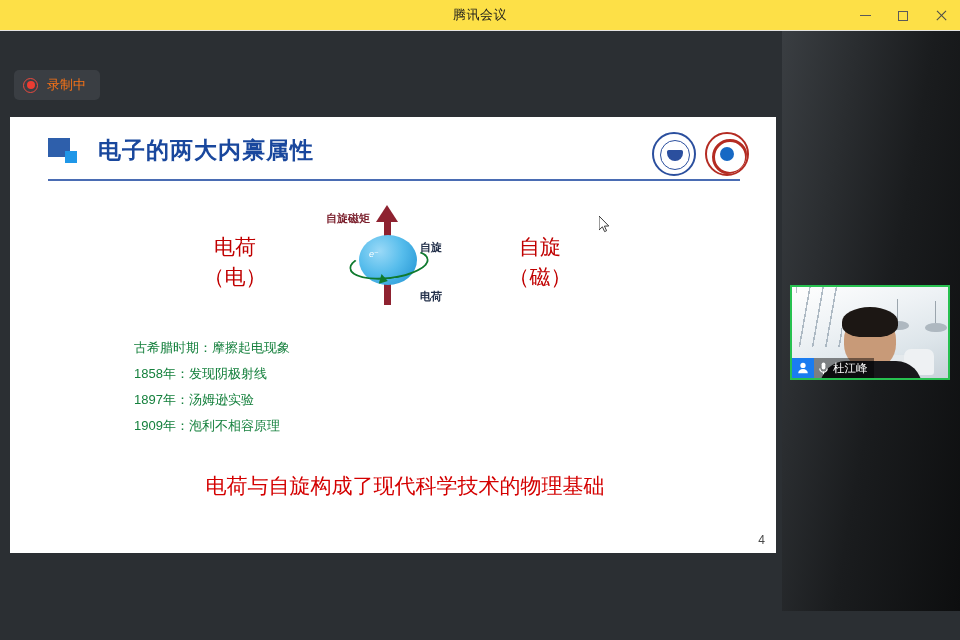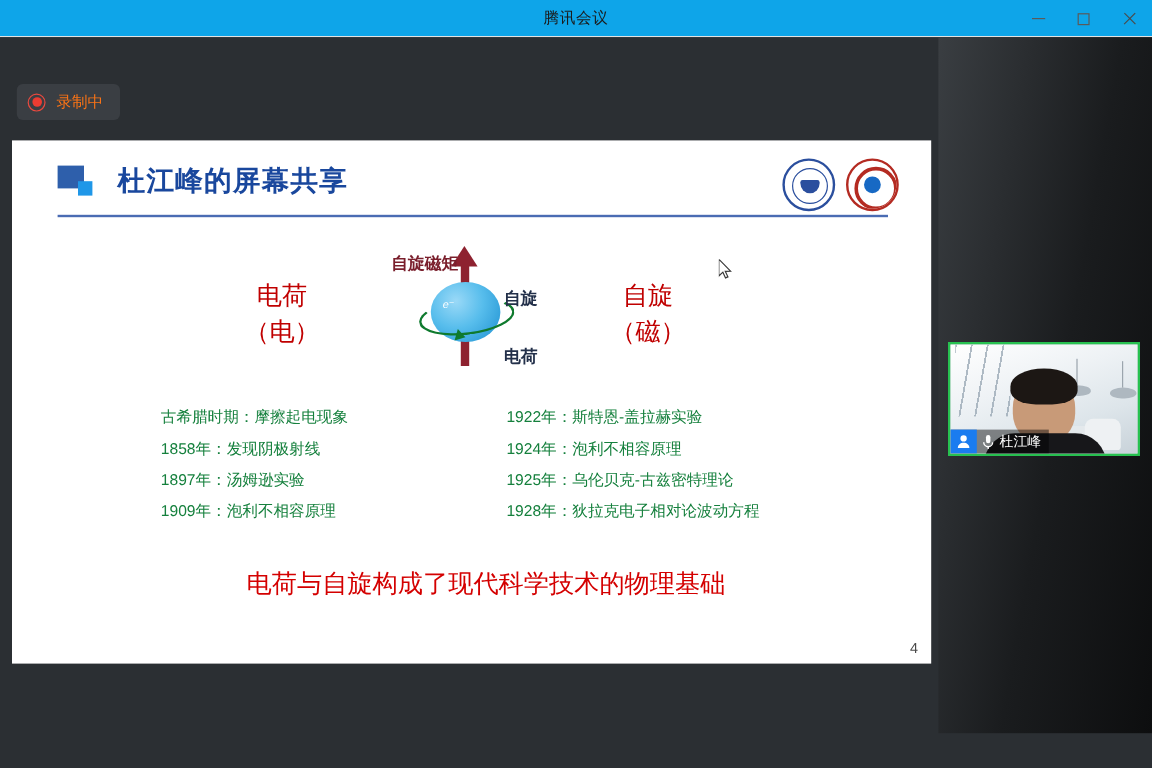--- a/index.html
+++ b/index.html
@@ -13,21 +13,21 @@
   #app {
     position: relative;
     width: 960px; height: 640px;
     background: #2b2f33;
   }
 
   
   .titlebar {
     position: absolute; left: 0; top: 0;
     width: 960px; height: 31px;
-    background: #0ea5e9;
+    background: #fde047;
     border-bottom: 1px solid #e3e3e3;
     display: flex; align-items: center; justify-content: center;
   }
   .titlebar-title {
     font-size: 13px; color: #1b1b1b;
     letter-spacing: .5px;
   }
   .win-controls {
     position: absolute; right: 0; top: 0;
     height: 31px; display: flex; align-items: center;
@@ -193,21 +193,21 @@
     width: 0; height: 0;
     border-top: 5px solid transparent;
     border-bottom: 5px solid transparent;
     border-left: 8px solid #0f7a2e;
     transform: rotate(16deg);
   }
   .e-label {
     position: absolute; left: 41px; top: 44px;
     font-size: 9px; color: #ffffff; font-style: italic;
   }
-  .lbl { position: absolute; font-size: 14px; white-space: nowrap; }
+  .lbl { position: absolute; font-size: 11px; white-space: nowrap; }
   .lbl.moment { left: -2px; top: 6px;  color: #7a1f2c; font-weight: bold; }
   .lbl.spin   { left: 92px; top: 35px; color: #23304a; font-weight: bold; }
   .lbl.charge { left: 92px; top: 84px; color: #23304a; font-weight: bold; }
 
   
   .hist {
     position: absolute; font-size: 13px; color: #15803d;
     line-height: 26px;
   }
   .hist.left  { left: 124px; top: 218px; }
@@ -343,21 +343,21 @@
       <span class="rec-text">录制中</span>
     </div>
 
     <div class="slide">
 
       <div class="slide-title-row">
         <span class="title-mark">
           <span class="sq-big"></span>
             <span class="sq-small"></span>
         </span>
-        <span class="slide-title">杜江峰的屏幕共享</span>
+        <span class="slide-title">电子的两大内禀属性</span>
       </div>
 
       <div class="logos">
         <span class="logo l1"></span>
         <span class="logo l2"></span>
       </div>
 
       <div class="title-rule"></div>
 
       <div class="head-charge">
@@ -379,26 +379,20 @@
         <span class="lbl moment">自旋磁矩</span>
         <span class="lbl spin">自旋</span>
         <span class="lbl charge">电荷</span>
       </div>
 
       <div class="hist left">
         <div>古希腊时期：摩擦起电现象</div>
         <div>1858年：发现阴极射线</div>
         <div>1897年：汤姆逊实验</div>
         <div>1909年：泡利不相容原理</div>
-      </div>
-      <div class="hist right">
-        <div>1922年：斯特恩-盖拉赫实验</div>
-        <div>1924年：泡利不相容原理</div>
-        <div>1925年：乌伦贝克-古兹密特理论</div>
-        <div>1928年：狄拉克电子相对论波动方程</div>
       </div>
 
       <div class="conclusion">电荷与自旋构成了现代科学技术的物理基础</div>
       <div class="page-no">4</div>
     </div>
 
     <div class="cursor">
       <svg width="12" height="17" viewBox="0 0 12 17">
         <polygon points="0,0 0,14 3.4,10.8 5.6,15.6 7.6,14.7 5.4,10.1 9.8,10" fill="#ffffff" stroke="#3a3a3a" stroke-width="1"></polygon>
       </svg>

